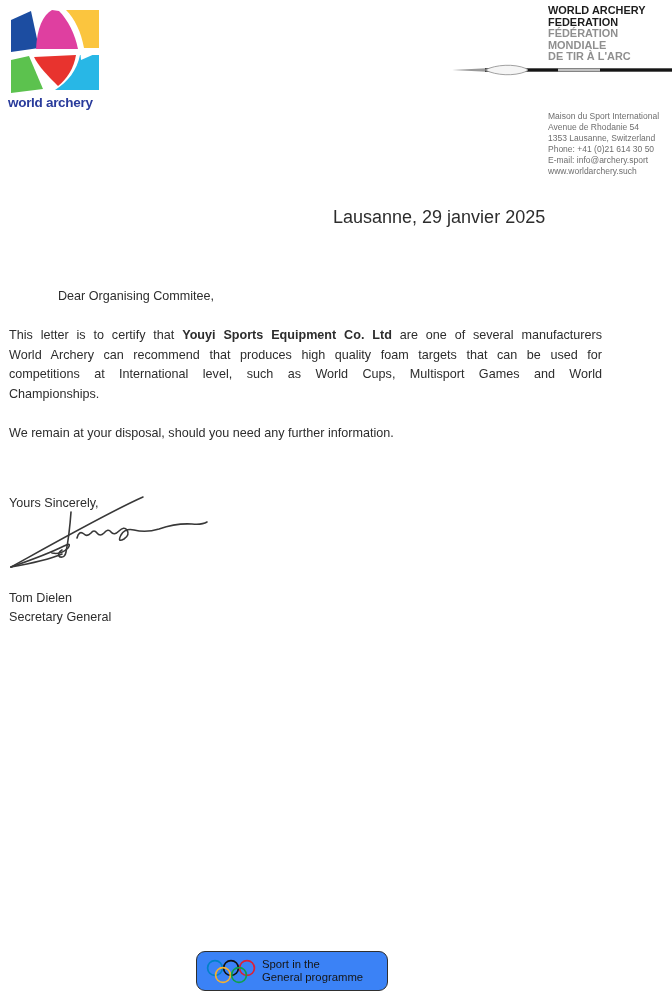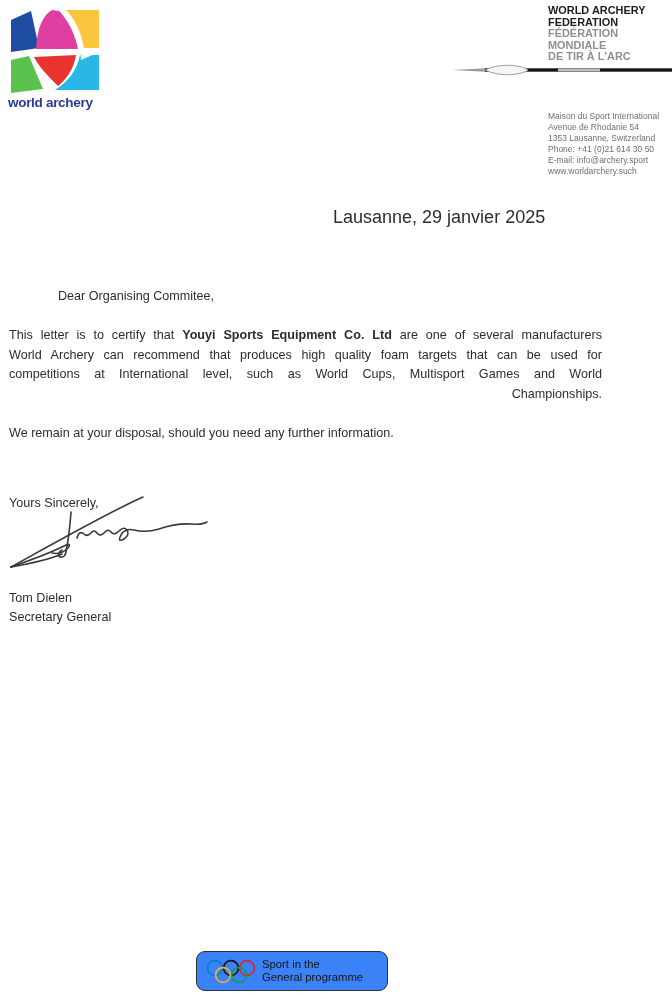--- a/index.html
+++ b/index.html
@@ -18,21 +18,21 @@
   .hdr-en{left:548px;top:5px;color:#1d1d1d;}
   .hdr-fr{left:548px;top:28px;color:#8f8f8f;}
   .addr{left:548px;top:79px;color:#6e6e6e;font-size:8.5px;line-height:11px;margin-top:32px;}
   .addr div{white-space:nowrap;}
   
   .dateline{left:333px;top:207px;font-size:18px;}
   .bodytext{font-size:12.6px;line-height:19.5px;}
   .salutation{left:26px;top:287px;margin-left:32px;}
   .para1{left:9px;top:326px;width:593px;}
   .jline{width:593px;white-space:nowrap;text-align:justify;text-align-last:justify;line-height:19.5px;}
-  .lline{width:593px;text-align:right;line-height:19.5px;}
+  .lline{width:593px;text-align:left;line-height:19.5px;}
   .para2{left:9px;top:424px;white-space:nowrap;text-align:right;}
   .closing{left:9px;top:462px;margin-top:32px;}
   .signer-name{left:9px;top:589px;}
   .signer-title{left:9px;top:608px;}
   
   .badge{left:196px;top:951px;width:192px;height:40px;border:1.3px solid #2f2f2f;border-radius:9px;box-sizing:border-box;background:#3b82f6;}
   .badge-text{position:absolute;left:65px;top:6px;font-size:11.3px;line-height:13.4px;color:#151515;}
   b{font-weight:700;}
 </style>
 </head>

